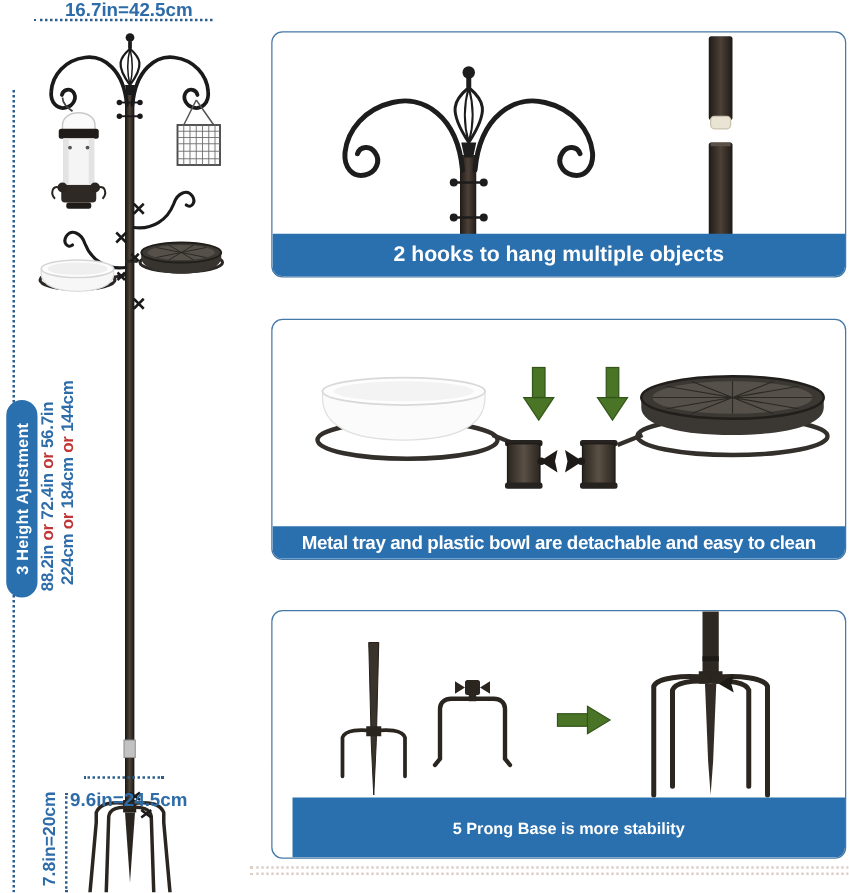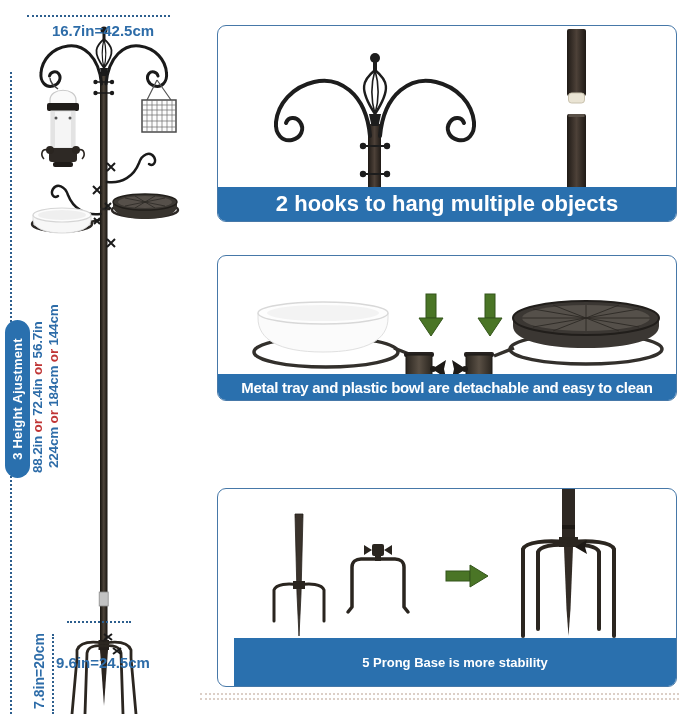--- a/index.html
+++ b/index.html
@@ -9,21 +9,21 @@
     --or-red:#c03535;
     --arrow-green:#4a7526;
     --dotted-line:#2d5f8e;
   }
   html,body{margin:0;padding:0;background:#fff;}
   .canvas{
     position:relative;width:679px;height:714px;background:#ffffff;overflow:hidden;
     font-family:"Liberation Sans",sans-serif;
   }
   
-  .lbl{position:absolute;color:var(--label-blue);font-weight:700;white-space:nowrap;margin-top:22px;}
+  .lbl{position:absolute;color:var(--label-blue);font-weight:700;white-space:nowrap;}
   .lbl-top{left:30px;top:0px;width:146px;text-align:center;font-size:15px;}
   .dot-h{position:absolute;border-top:2px dotted var(--dotted-line);height:0;}
   .dot-v{position:absolute;border-left:2px dotted var(--dotted-line);width:0;}
   .underline-top{left:27px;top:15px;width:143px;}
   .vline-main{left:10px;top:72px;height:642px;}
   .vline-base{left:52px;top:634px;height:80px;}
   .underline-base{left:67px;top:621px;width:64px;}
   .rot{position:absolute;transform-origin:0 0;transform:rotate(-90deg);white-space:nowrap;}
   .badge{
     left:5px;top:478px;width:158px;height:25px;background:var(--banner-blue);
@@ -35,28 +35,28 @@
   .seg-red{color:var(--or-red);}
   .lbl-basew{left:33px;top:632px;width:140px;text-align:center;font-size:15px;}
   .lbl-baseh{left:31px;top:713px;width:84px;font-size:14px;font-weight:700;color:var(--label-blue);text-align:center;}
   
   .panel{
     position:absolute;left:217px;width:460px;background:#fff;
     border:1.5px solid var(--panel-border-blue);border-radius:9px;overflow:hidden;
     box-sizing:border-box;
   }
   .panel-1{top:25px;height:197px;}
-  .panel-2{top:255px;height:146px;}
+  .panel-2{top:255px;height:193px;}
   .panel-3{top:488px;height:199px;}
   .banner{
     position:absolute;left:0;right:0;bottom:0;background:var(--banner-blue);
     color:#fff;font-weight:700;display:flex;align-items:center;justify-content:center;
     white-space:nowrap;
   }
-  .banner-1{height:34px;font-size:22px;}
+  .banner-1{height:34px;font-size:17px;}
   .banner-2{height:26px;font-size:15px;letter-spacing:-0.3px;}
   .banner-3{height:48px;font-size:13px;margin-left:16px;}
   .panel svg{position:absolute;left:0;top:0;}
   .faint-dash{position:absolute;border-top:2px dotted #dccfc7;height:0;}
   svg{display:block;}
 </style>
 </head>
 <body>
 
 <div class="canvas">

